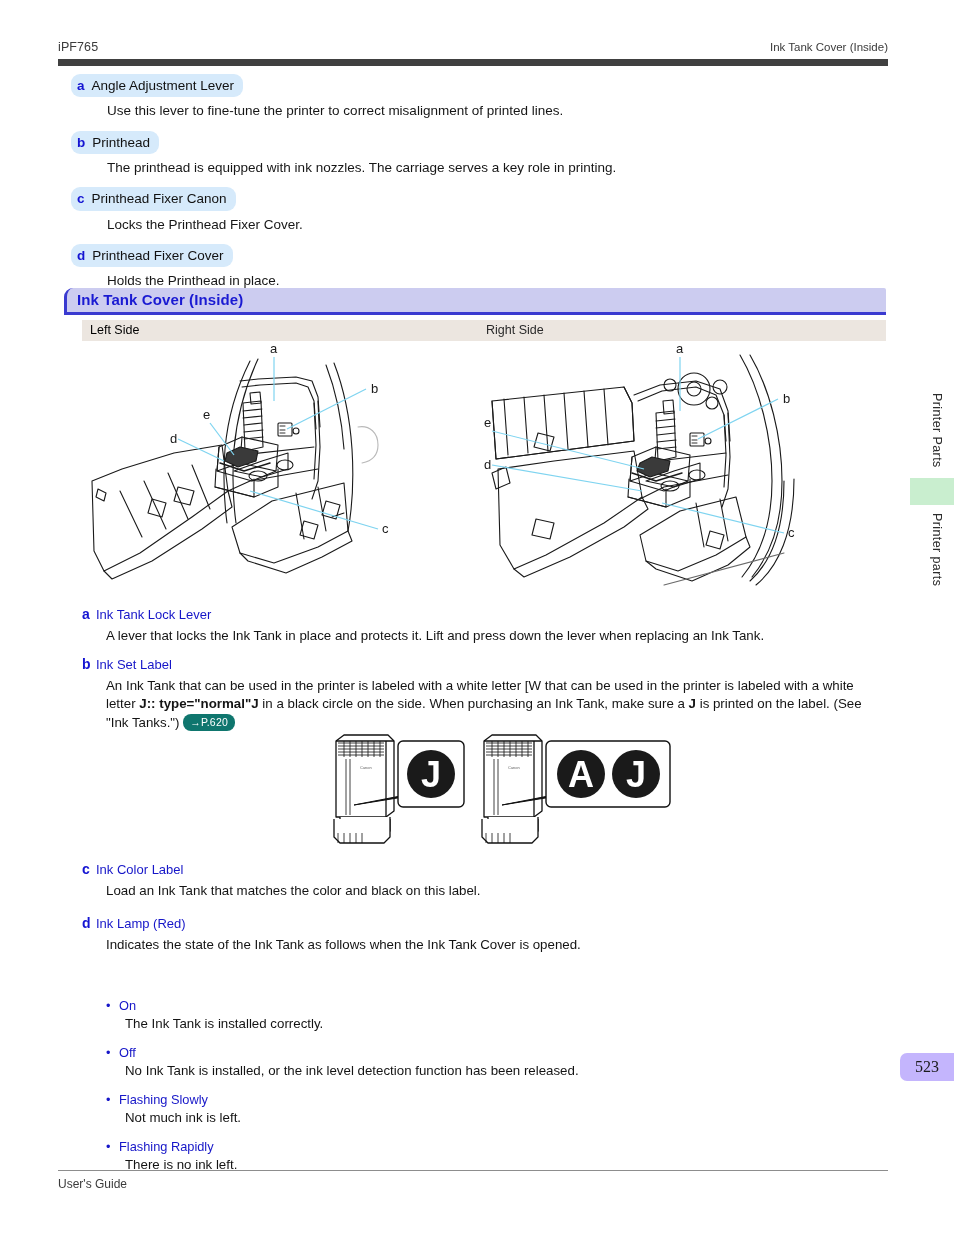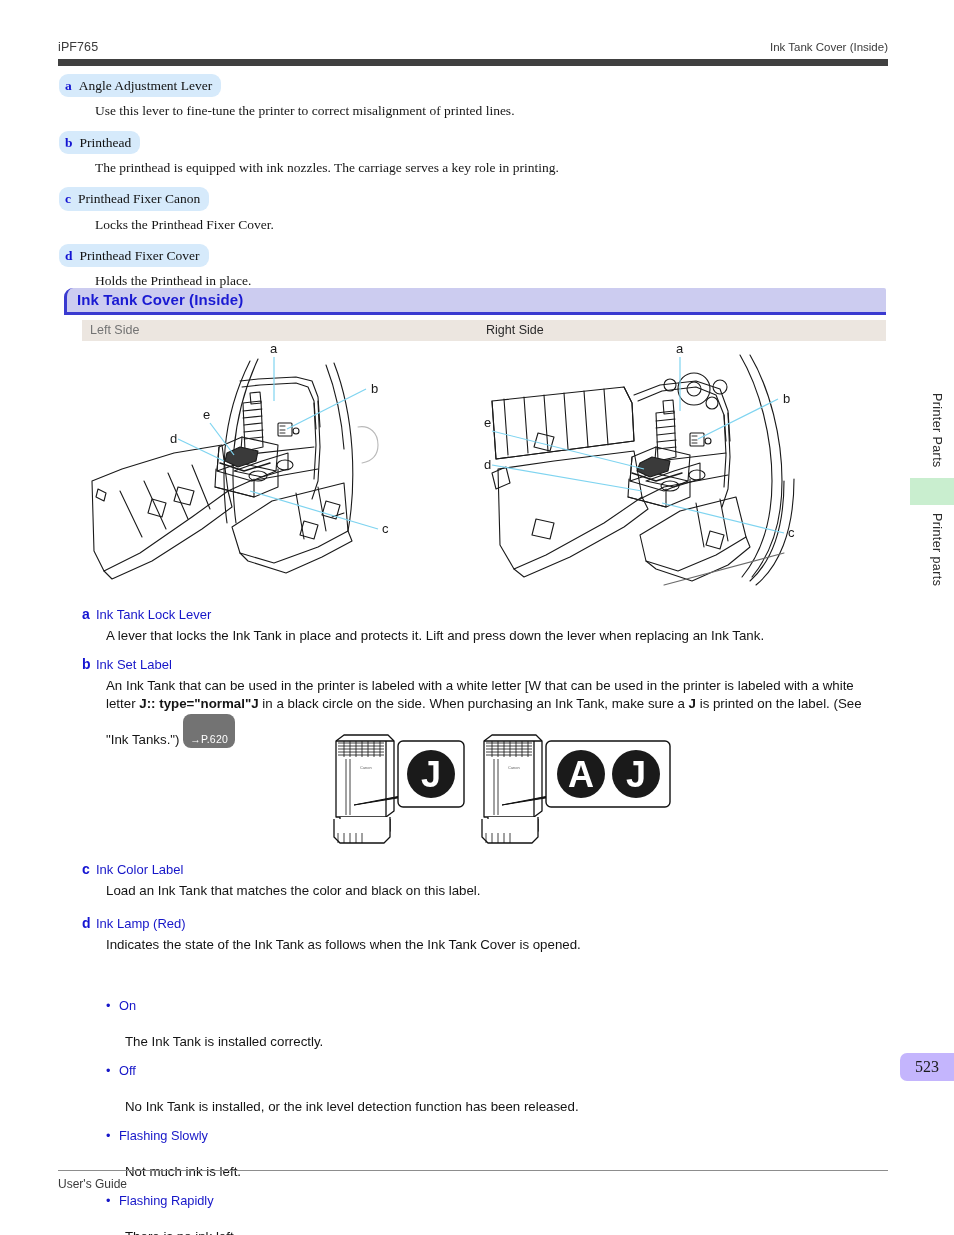--- a/index.html
+++ b/index.html
@@ -19,21 +19,21 @@
 
   
   .rh {
     position:absolute; left:58px; top:40px; width:830px; height:26px;
     border-bottom:7px solid #404040;
   }
   .rh-left  { position:absolute; left:0;  top:0; font-size:12.5px; color:#3b3b3b; letter-spacing:.1px;}
   .rh-right { position:absolute; right:0; top:1px; font-size:11.5px; color:#3b3b3b; }
 
   
-  .items { position:absolute; left:59px; top:74px; width:830px;font-family:Liberation Serif, serif; }
+  .items { position:absolute; left:71px; top:74px; width:830px; }
   .item { margin-bottom:10px; }
   .chip {
     display:inline-block;
     background:#d6eafb;
     border-radius:9px;
     padding:2px 9px 3px 6px;
     line-height:1.15;
     white-space:nowrap;
   }
   .chip .ltr {
@@ -54,21 +54,21 @@
   .sec-title {
     position:absolute; left:10px; top:3px;
     font-size:15px; font-weight:bold; color:#1a1ad2; letter-spacing:.1px;
   }
 
   
   .band {
     position:absolute; left:82px; top:320px; width:804px; height:21px;
     background:#ece6e0;
   }
-  .band .b1 { position:absolute; left:8px;   top:3px; font-size:12.5px; color:#737373; }
+  .band .b1 { position:absolute; left:8px;   top:3px; font-size:12.5px; color:#000000; }
   .band .b2 { position:absolute; left:404px; top:3px; font-size:12.5px; color:#2a2a2a; }
 
   
   .figs { position:absolute; left:82px; top:341px; width:804px; height:250px; }
   .fig  { position:absolute; top:0; width:402px; height:250px; }
   .fig.left  { left:0;   }
   .fig.right { left:402px;}
   .fig svg { display:block; }
 
   
@@ -80,34 +80,34 @@
     display:inline-block; width:14px;
   }
   .note-head .nt { color:#1616c8; font-size:13px; }
   .note-body {
     margin:4px 0 0 24px; font-size:13.3px; color:#141414; line-height:1.38;
     max-width:780px;
   }
   .note-body b { font-weight:bold; }
 
   .pref {
-    display:inline-block; background:#737373; color:#ffffff;
-    font-size:10.5px; border-radius:8px; padding:18px 7px 2px 7px;
+    display:inline-block; background:#0f766e; color:#ffffff;
+    font-size:10.5px; border-radius:8px; padding:1px 7px 2px 7px;
     vertical-align:1px; letter-spacing:.2px;
   }
 
   
   .tanks { position:absolute; left:320px; top:733px; width:380px; height:120px; }
 
   
   .bullets { position:absolute; left:106px; top:998px; width:700px; }
   .bl { margin-bottom:9px; }
   .bl-head { font-size:12.8px; color:#1616c8; }
   .bl-head .dot { color:#1616c8; display:inline-block; width:13px; }
-  .bl-body { margin:21px 0 0 19px; font-size:13.3px; color:#141414; }
+  .bl-body { margin:3px 0 0 19px; font-size:13.3px; color:#141414; }
 
   
   .vtab {
     position:absolute; right:10px;
     writing-mode:vertical-rl;
     font-size:12.5px; color:#2c2c2c; letter-spacing:.4px;
     white-space:nowrap;
   }
   .vtab.t1 { top:393px; }
   .vtab.t2 { top:513px; }

